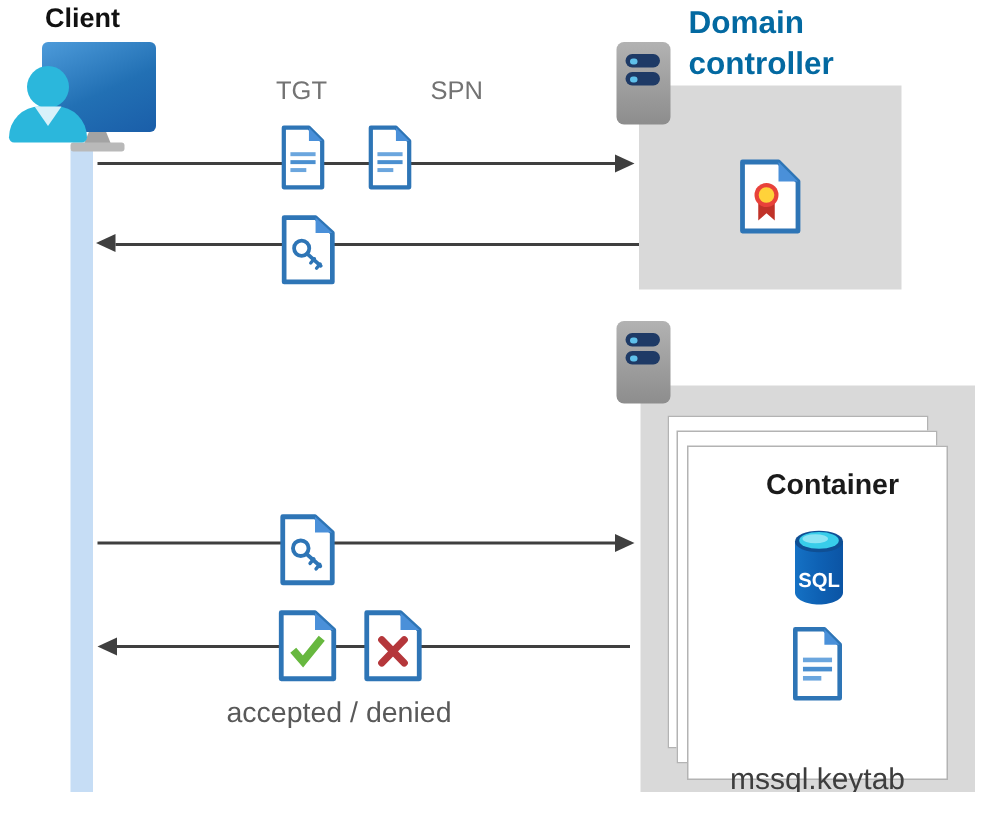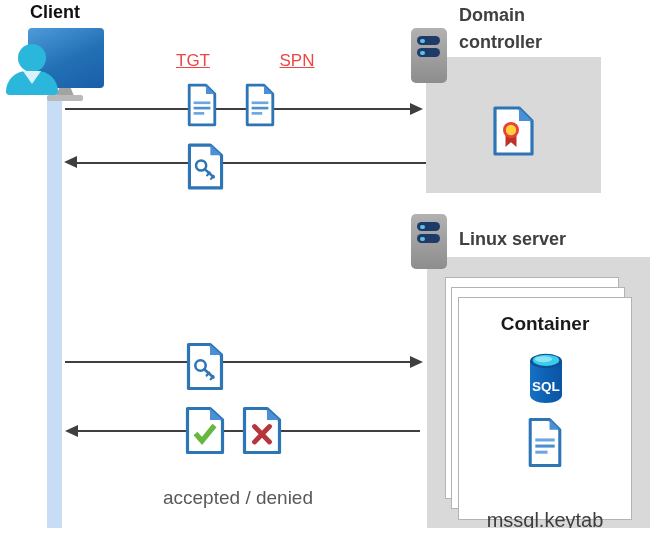--- a/index.html
+++ b/index.html
@@ -24,24 +24,24 @@
   .hline{height:2.4px;background:#3f3f3f;}
   .head-r{width:0;height:0;border-top:6.5px solid transparent;border-bottom:6.5px solid transparent;
     border-left:13px solid #3f3f3f;}
   .head-l{width:0;height:0;border-top:6.5px solid transparent;border-bottom:6.5px solid transparent;
     border-right:13px solid #3f3f3f;}
   
   .gray-box{background:#d9d9d9;}
   .server-icon{width:36px;height:55px;border-radius:5px;background:linear-gradient(180deg,#b2b2b2,#8d8d8d);}
   .server-bar{position:absolute;left:6px;width:23px;height:9px;border-radius:4.5px;background:#1e3a66;}
   .server-bar .dot{position:absolute;left:3px;top:2.5px;width:4.5px;height:4.5px;border-radius:50%;background:#5fc0ea;}
-  .section-title{font-size:18px;font-weight:bold;color:#404040;line-height:27px;}
+  .section-title{font-size:21px;font-weight:bold;color:#0369a1;line-height:27px;}
   .card{background:#fff;border:1px solid #b3b3b3;box-sizing:border-box;}
   
-  .msg-label{font-size:17px;color:#ef4444;text-align:center;text-decoration:underline;}
+  .msg-label{font-size:17px;color:#737373;text-align:right;}
   .result-label{font-size:19px;color:#595959;text-align:center;}
   .container-title{font-size:19px;font-weight:bold;text-align:center;color:#1a1a1a;}
   .keytab-label{font-size:20px;color:#3d3d3d;text-align:center;margin-top:35px;}
   svg{display:block;}
 </style>
 </head>
 <body>
 
 <div class="canvas">
 
@@ -111,36 +111,35 @@
   <svg class="abs" style="left:492px;top:105px;" width="43" height="52" viewBox="0 0 43 52">
     <path d="M3 3 H27 L40 16 V49 H3 Z" fill="#fff" stroke="#2e75b6" stroke-width="3.2" stroke-linejoin="round"></path>
     <path d="M27 3 L40 16 H27 Z" fill="#4a90d9"></path>
     <g>
       <path d="M13.5 28 H24.5 V42 L19 37.2 L13.5 42 Z" fill="#c03228"></path>
       <circle cx="19" cy="25" r="8" fill="#e8423a"></circle>
       <circle cx="19" cy="25" r="5.2" fill="#ffd23a"></circle>
     </g>
   </svg>
 
-  <div class="abs section-title" style="left:459px;top:226px;width:190px;">Linux server</div>
   <div class="abs gray-box" style="left:427px;top:257px;width:223px;height:286px;"></div>
   <div class="abs server-icon" style="left:411px;top:214px;">
     <div class="server-bar" style="top:8px;">
         <div class="dot"></div>
       </div>
     <div class="server-bar" style="top:20px;">
         <div class="dot"></div>
       </div>
   </div>
 
   <div class="abs card" style="left:445px;top:277px;width:174px;height:222px;"></div>
   <div class="abs card" style="left:451px;top:287px;width:174px;height:222px;"></div>
   <div class="abs card" style="left:458px;top:297px;width:174px;height:223px;"></div>
 
-  <div class="abs container-title" style="left:458px;top:313px;width:174px;">Container</div>
+  <div class="abs container-title" style="left:468px;top:313px;width:174px;">Container</div>
 
   <svg class="abs" style="left:528px;top:351px;" width="36" height="53" viewBox="0 0 36 53">
     <defs>
       <linearGradient id="sqlbody" x1="0" y1="0" x2="1" y2="0">
         <stop offset="0" stop-color="#1571c4"></stop>
         <stop offset="0.5" stop-color="#0e61b4"></stop>
         <stop offset="1" stop-color="#0b54a4"></stop>
       </linearGradient>
     </defs>
     <path d="M2 10 V44 C2 48.5 9.2 52 18 52 C26.8 52 34 48.5 34 44 V10 Z" fill="url(#sqlbody)"></path>
@@ -175,15 +174,15 @@
     <path d="M25 2.5 L37.5 14 H25 Z" fill="#4a90d9"></path>
     <path d="M10.5 27.5 L17 35 L29.5 19.5" fill="none" stroke="#67b83f" stroke-width="5.2"></path>
   </svg>
 
   <svg class="abs" style="left:242px;top:406px;" width="40" height="49" viewBox="0 0 40 49">
     <path d="M2.5 2.5 H25 L37.5 14 V46.5 H2.5 Z" fill="#fff" stroke="#2e75b6" stroke-width="3.2" stroke-linejoin="round"></path>
     <path d="M25 2.5 L37.5 14 H25 Z" fill="#4a90d9"></path>
     <path d="M12.5 20.5 L27.5 36 M27.5 20.5 L12.5 36" fill="none" stroke="#b5373b" stroke-width="4.8" stroke-linecap="round"></path>
   </svg>
 
-  <div class="abs result-label" style="left:148px;top:465px;width:180px;margin-top:22px;">accepted / denied</div>
+  <div class="abs result-label" style="left:136px;top:465px;width:180px;">accepted / denied</div>
 
 </div>
 
 </body></html>

